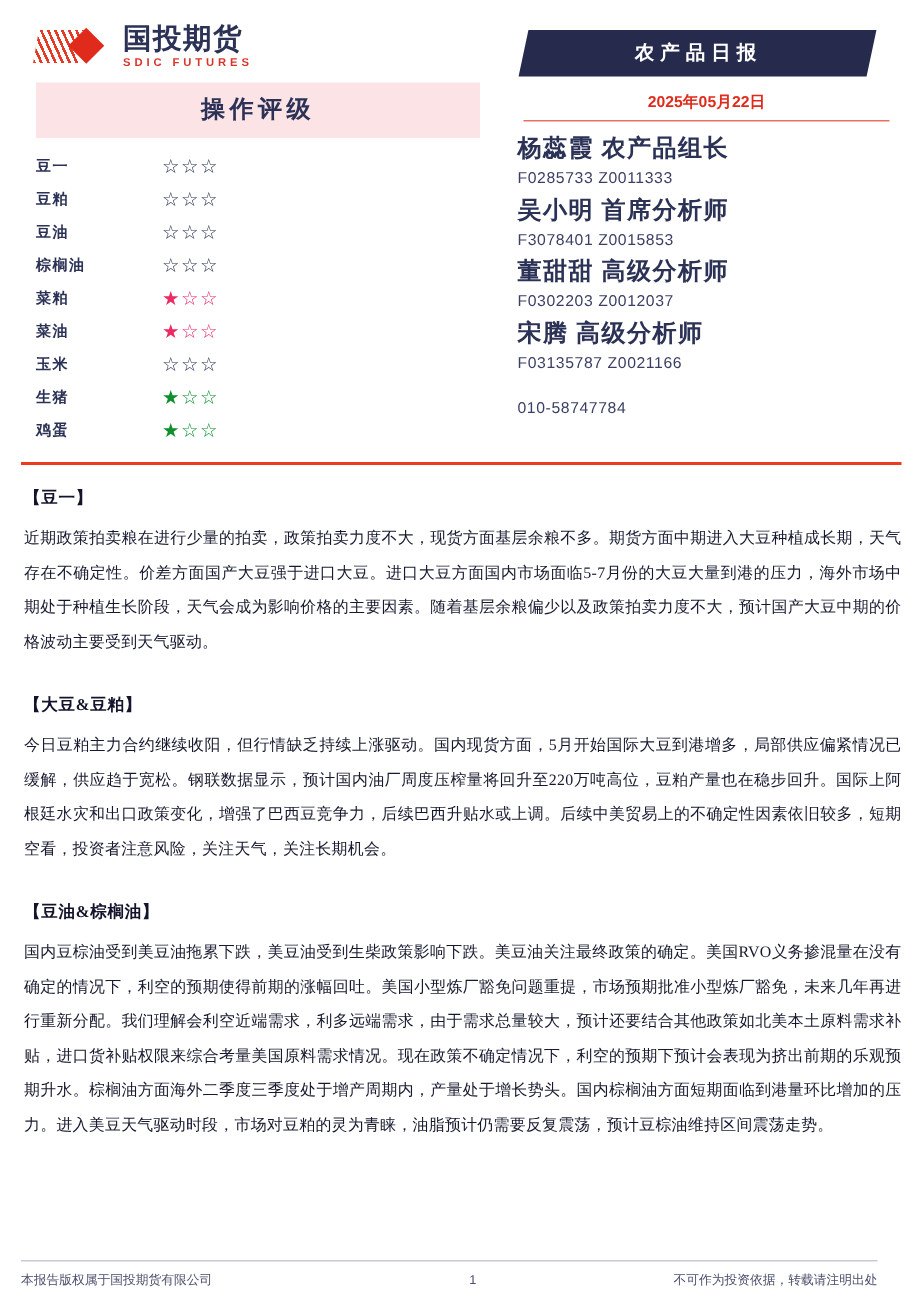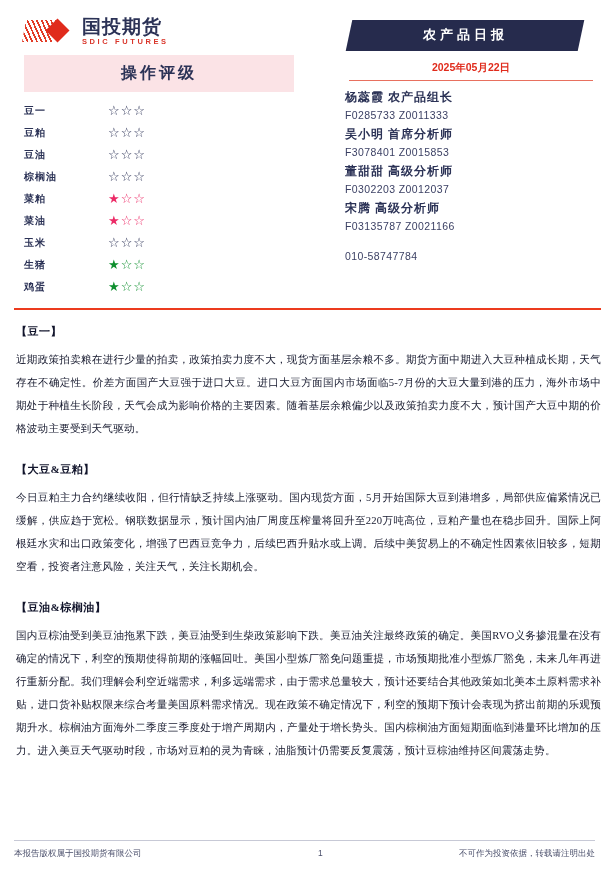--- a/index.html
+++ b/index.html
@@ -120,21 +120,21 @@
   
   .rating-head {
     background: #fbe3e6;
     text-align: center;
     font-size: 16px;
     font-weight: bold;
     letter-spacing: 3px;
     color: #2b3256;
     padding: 8px 0;
     margin: 9px 0 0 10px;
-    width: 270px;
+    width: 296px;
   }
   .rating-list {
     margin: 8px 0 0 10px;
     width: 270px;
   }
   .rating-row {
     display: flex;
     align-items: center;
     height: 22px;
   }
@@ -156,21 +156,21 @@
   .star.pink-hollow { color: #ec2a66; }
   .star.green  { color: #0e8f2e; }
   .star.green-hollow { color: #0e8f2e; }
 
   
   .analysts {
     margin-top: 8px;
     margin-left: 14px;
   }
   .an-name {
-    font-size: 12px;
+    font-size: 16px;
     font-weight: bold;
     color: #2b3256;
     letter-spacing: 1px;
     margin-top: 5px;
   }
   .an-code {
     font-family: Liberation Sans, sans-serif;
     font-size: 10.5px;
     color: #3a3f63;
     letter-spacing: 0.4px;
@@ -207,21 +207,21 @@
     color: #16192e;
     text-align: justify;
     margin: 0 0 22px 2px;
     letter-spacing: 0.2px;
   }
 
   
   .footer {
     position: absolute;
     left: 14px;
-    right: 20px;
+    right: 30px;
     bottom: 10px;
     margin-top: 23px;
   }
   .footer-rule {
     height: 1px;
     background: #c7c9d6;
     margin-bottom: 7px;
   }
   .footer-row {
     display: flex;

